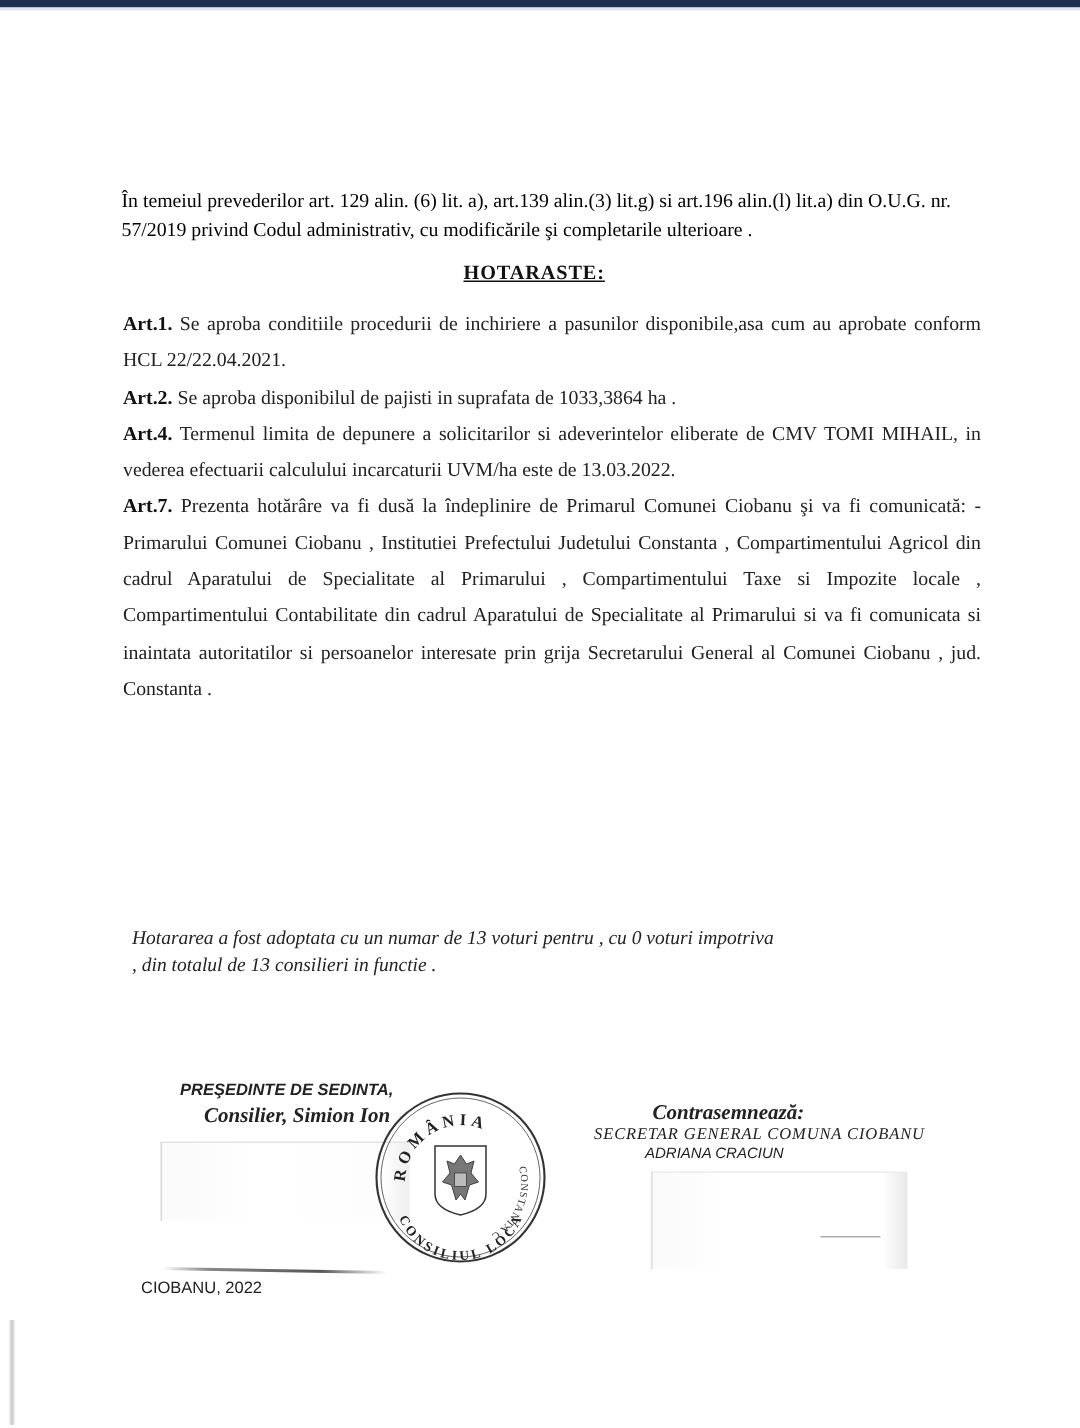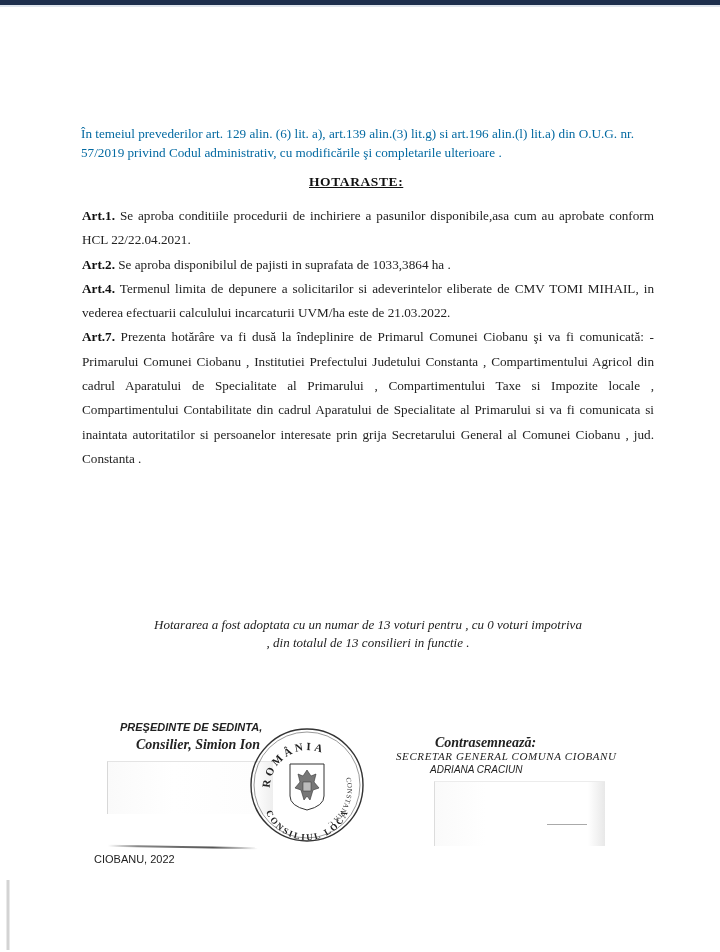--- a/index.html
+++ b/index.html
@@ -5,27 +5,27 @@
   html, body { margin: 0; padding: 0; }
   body {
     width: 720px; height: 952px; position: relative; overflow: hidden;
     background: #ffffff; color: #1a1a1a;
     font-family: "Liberation Serif", serif;
   }
   .top-strip { position: absolute; left: 0; top: 0; width: 720px; height: 5px; background: #1e2f4d; }
   .top-strip::after { content: ""; position: absolute; left: 0; top: 5px; width: 720px; height: 2px; background: #dfe6ee; }
   .left-edge { position: absolute; left: 6px; top: 880px; width: 4px; height: 70px; background: linear-gradient(90deg, #f4f4f4, #c8c8c8, #f4f4f4); }
 
-  .preamble { position: absolute; left: 81px; top: 124px; width: 580px; font-size: 13.2px; line-height: 19px; color: #0369a1; }
+  .preamble { position: absolute; left: 81px; top: 124px; width: 580px; font-size: 13.2px; line-height: 19px; color: #000000; }
   .heading { position: absolute; left: 309px; top: 174px; font-size: 13.5px; font-weight: bold; text-decoration: underline; letter-spacing: 0.6px; color: #111; }
 
   .articles { position: absolute; left: 82px; top: 204px; width: 572px; font-size: 13.2px; line-height: 24.3px; color: #222; text-align: justify; }
   .art { margin: 0; }
   .art b { font-weight: bold; color: #111; }
-  .vote { position: absolute; left: 88px; top: 616px; width: 560px; font-size: 13px; line-height: 18px; font-style: italic; color: #222; text-align: center; }
+  .vote { position: absolute; left: 88px; top: 616px; width: 560px; font-size: 13px; line-height: 18px; font-style: italic; color: #222; }
 
   .pres-title { position: absolute; left: 120px; top: 721px; font-family: "Liberation Sans", sans-serif; font-size: 11px; font-weight: bold; font-style: italic; color: #222; }
   .pres-name { position: absolute; left: 116px; top: 737px; font-size: 14px; font-weight: bold; font-style: italic; color: #222; margin-left: 20px; }
   .sig-box-left { position: absolute; left: 107px; top: 761px; width: 165px; height: 52px; border-top: 1px solid #e4e4e4; border-left: 1px solid #d8d8d8; background: linear-gradient(90deg, #fafafa, #fff 40%, #fdfdfd 90%, #eeeeee); }
 
   .seal { position: absolute; left: 248px; top: 726px; width: 118px; height: 118px; }
 
   .contra-title { position: absolute; left: 435px; top: 735px; font-size: 14px; font-weight: bold; font-style: italic; color: #222; }
   .contra-role { position: absolute; left: 396px; top: 750px; font-size: 11px; font-style: italic; letter-spacing: 0.6px; color: #222; }
   .contra-name { position: absolute; left: 430px; top: 764px; font-family: "Liberation Sans", sans-serif; font-size: 10px; font-style: italic; color: #222; }
@@ -40,21 +40,21 @@
 
 <div class="top-strip"></div>
 <div class="left-edge"></div>
 
 <div class="preamble">În temeiul prevederilor art. 129 alin. (6) lit. a), art.139 alin.(3) lit.g) si art.196 alin.(l) lit.a) din O.U.G. nr. 57/2019 privind Codul administrativ, cu modificările şi completarile ulterioare .</div>
 <div class="heading">HOTARASTE:</div>
 
 <div class="articles">
   <p class="art"><b>Art.1.</b><span> Se aproba conditiile procedurii de inchiriere a pasunilor disponibile,asa cum au  aprobate conform HCL 22/22.04.2021.</span></p>
   <p class="art"><b>Art.2.</b><span>  Se aproba disponibilul de pajisti in suprafata de 1033,3864 ha .</span></p>
-  <p class="art"><b>Art.4.</b><span>  Termenul limita de depunere a solicitarilor si adeverintelor eliberate de CMV TOMI MIHAIL, in vederea efectuarii calculului  incarcaturii   UVM/ha este de  21.03.2022.</span></p>
+  <p class="art"><b>Art.4.</b><span>  Termenul limita de depunere a solicitarilor si adeverintelor eliberate de CMV TOMI MIHAIL, in vederea efectuarii calculului  incarcaturii   UVM/ha este de  13.03.2022.</span></p>
   <p class="art"><b>Art.7.</b><span> Prezenta hotărâre va fi dusă la îndeplinire de Primarul Comunei Ciobanu şi va fi comunicată: -Primarului Comunei Ciobanu , Institutiei Prefectului Judetului Constanta , Compartimentului Agricol din cadrul Aparatului de Specialitate al Primarului , Compartimentului Taxe si Impozite locale , Compartimentului Contabilitate din cadrul  Aparatului de Specialitate al Primarului si va fi comunicata si inaintata autoritatilor si persoanelor interesate prin grija Secretarului General al Comunei Ciobanu , jud. Constanta .</span></p>
 </div>
 
 <div class="vote">
   <div>Hotararea a fost adoptata  cu un numar de 13   voturi pentru , cu 0  voturi impotriva</div>
   <div>, din totalul de 13 consilieri in  functie .</div>
 </div>
 
 <div class="pres-title">PREŞEDINTE DE SEDINTA,</div>
 <div class="pres-name">Consilier, Simion Ion</div>

